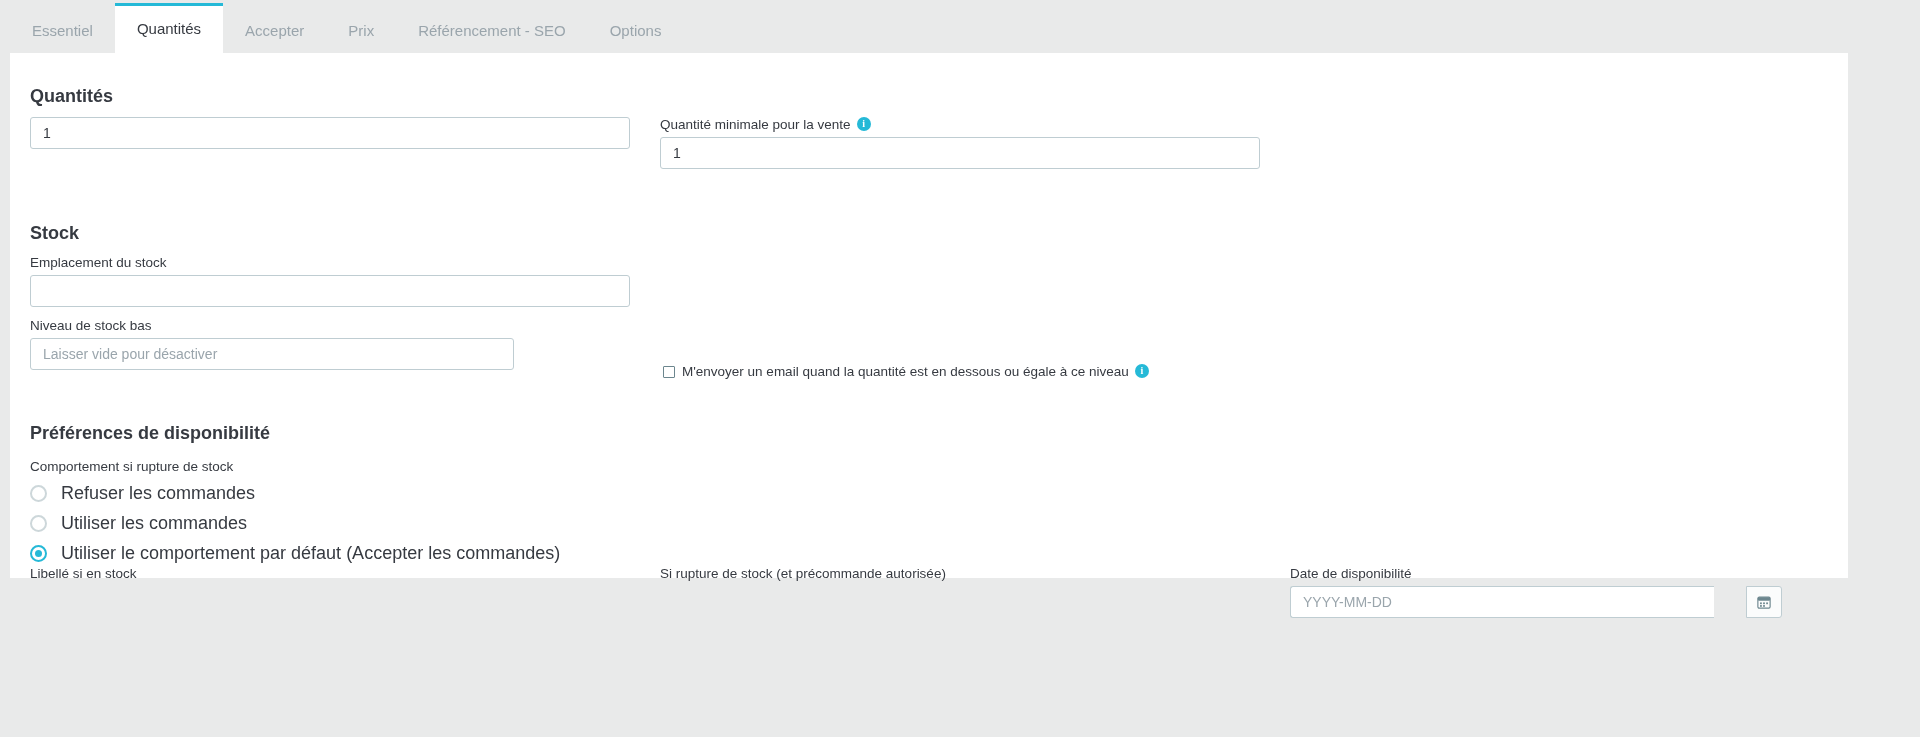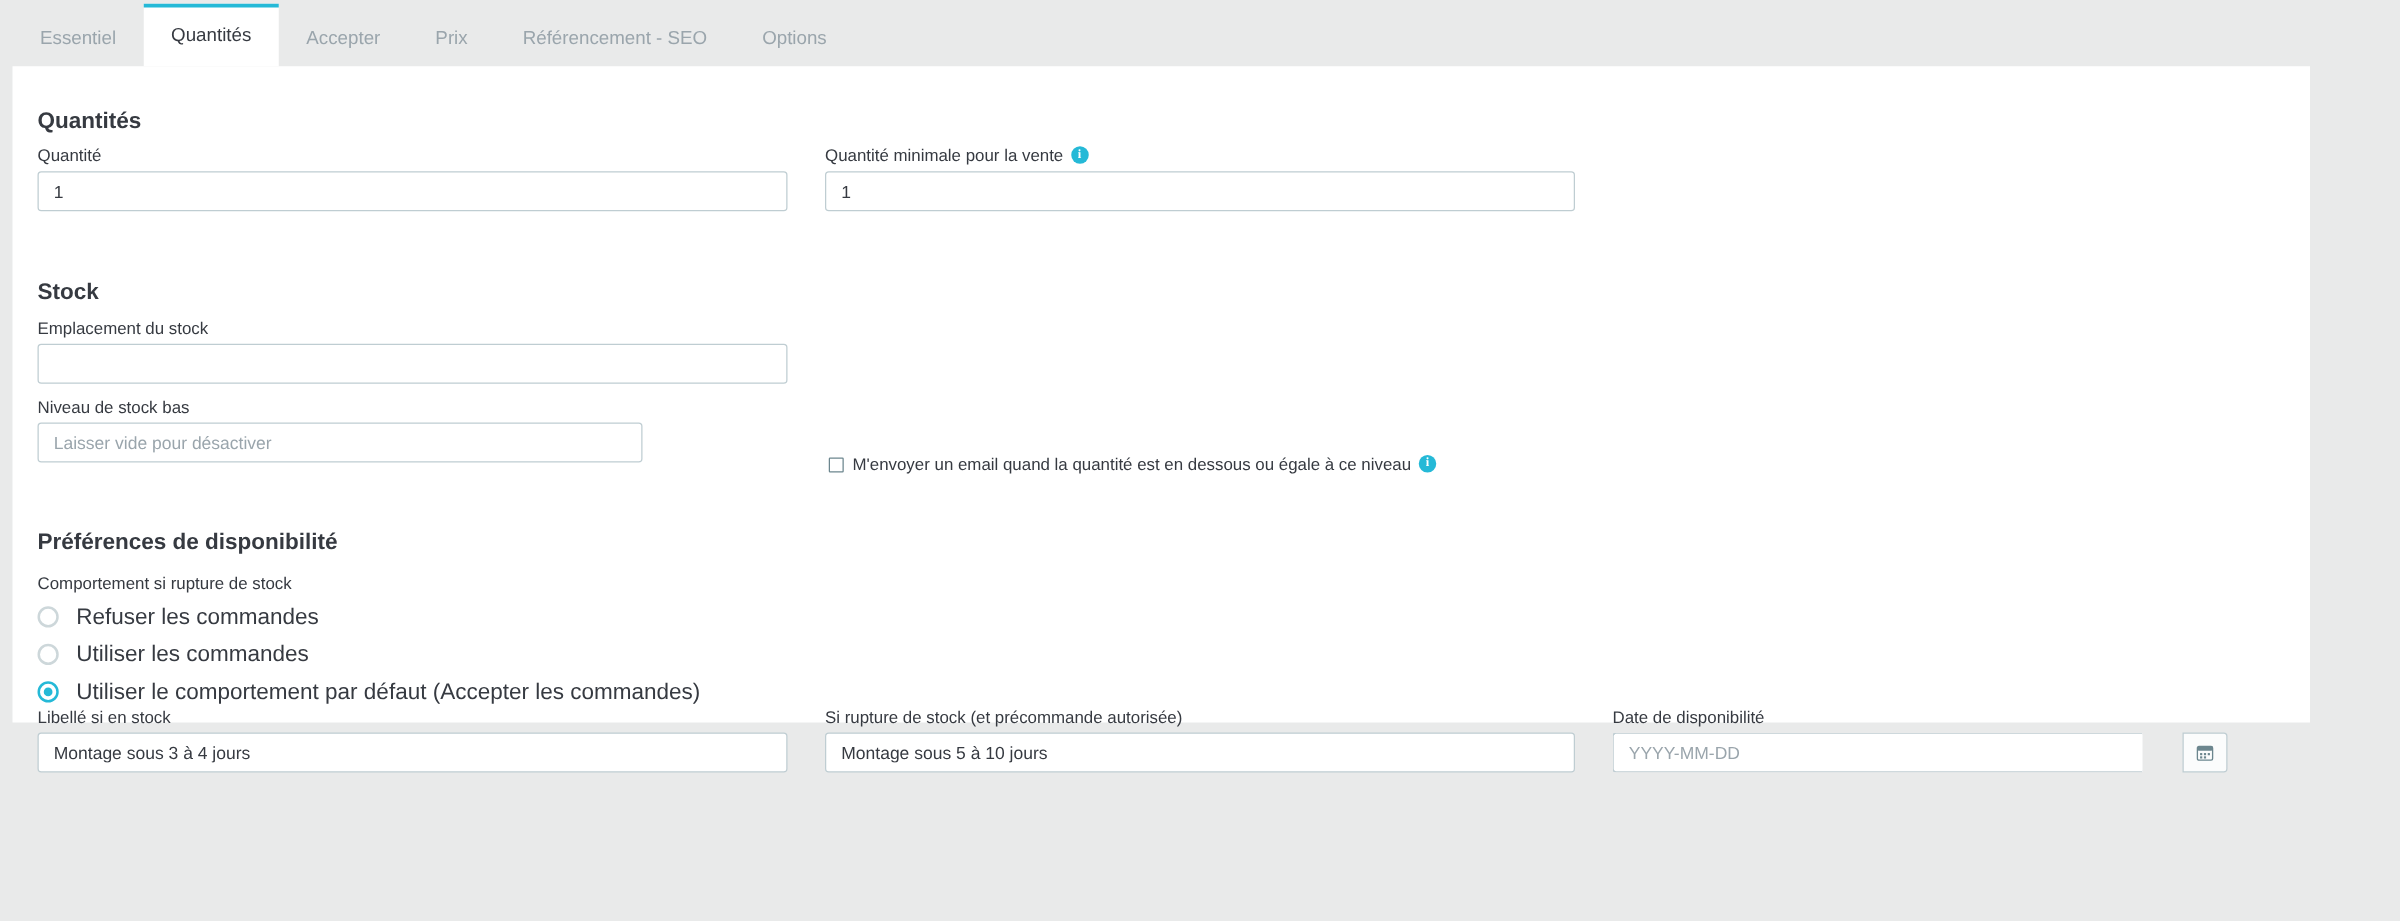--- a/index.html
+++ b/index.html
@@ -215,21 +215,20 @@
   <button class="tab">Référencement - SEO</button>
   <button class="tab">Options</button>
 </div>
 
 <div class="card">
   <div class="inner">
 
     <h2 class="section-title abs" style="left:6px; top:33px;">Quantités</h2>
 
     <div class="abs" style="left:6px; top:64px; width:600px;">
-      <label class="lbl">Quantité</label>
       <input class="inp" style="width: 600px;" type="text" value="1">
     </div>
 
     <div class="abs" style="left:636px; top:64px; width:600px;">
       <label class="lbl"><span>Quantité minimale pour la vente</span><span class="info-icon">i</span></label>
       <input class="inp" style="width: 600px;" type="text" value="1">
     </div>
 
     <h2 class="section-title abs" style="left:6px; top:170px;">Stock</h2>
 
@@ -263,26 +262,24 @@
         <span>Utiliser les commandes</span>
       </div>
       <div class="radio-row">
         <span class="radio checked"></span>
         <span>Utiliser le comportement par défaut (Accepter les commandes)</span>
       </div>
     </div>
 
     <div class="abs" style="left:6px; top:513px; width:600px;">
       <label class="lbl">Libellé si en stock</label>
-      <input class="inp" style="width: 600px;" type="text" value="Montage sous 3 à 4 jours">
     </div>
 
     <div class="abs" style="left:636px; top:513px; width:600px;">
       <label class="lbl">Si rupture de stock (et précommande autorisée)</label>
-      <input class="inp" style="width: 600px;" type="text" value="Montage sous 5 à 10 jours">
     </div>
 
     <div class="abs" style="left:1266px; top:513px; width:492px;">
       <label class="lbl">Date de disponibilité</label>
       <div class="date-group">
         <input class="inp" type="text" placeholder="YYYY-MM-DD" style="">
         <div class="date-btn">
           <svg width="14" height="14" viewBox="0 0 16 16">
             <rect x="1" y="2.5" width="14" height="12.5" rx="1.5" fill="none" stroke="#6c868e" stroke-width="1.3"></rect>
             <rect x="1" y="2.5" width="14" height="4" rx="1.5" fill="#6c868e"></rect>

